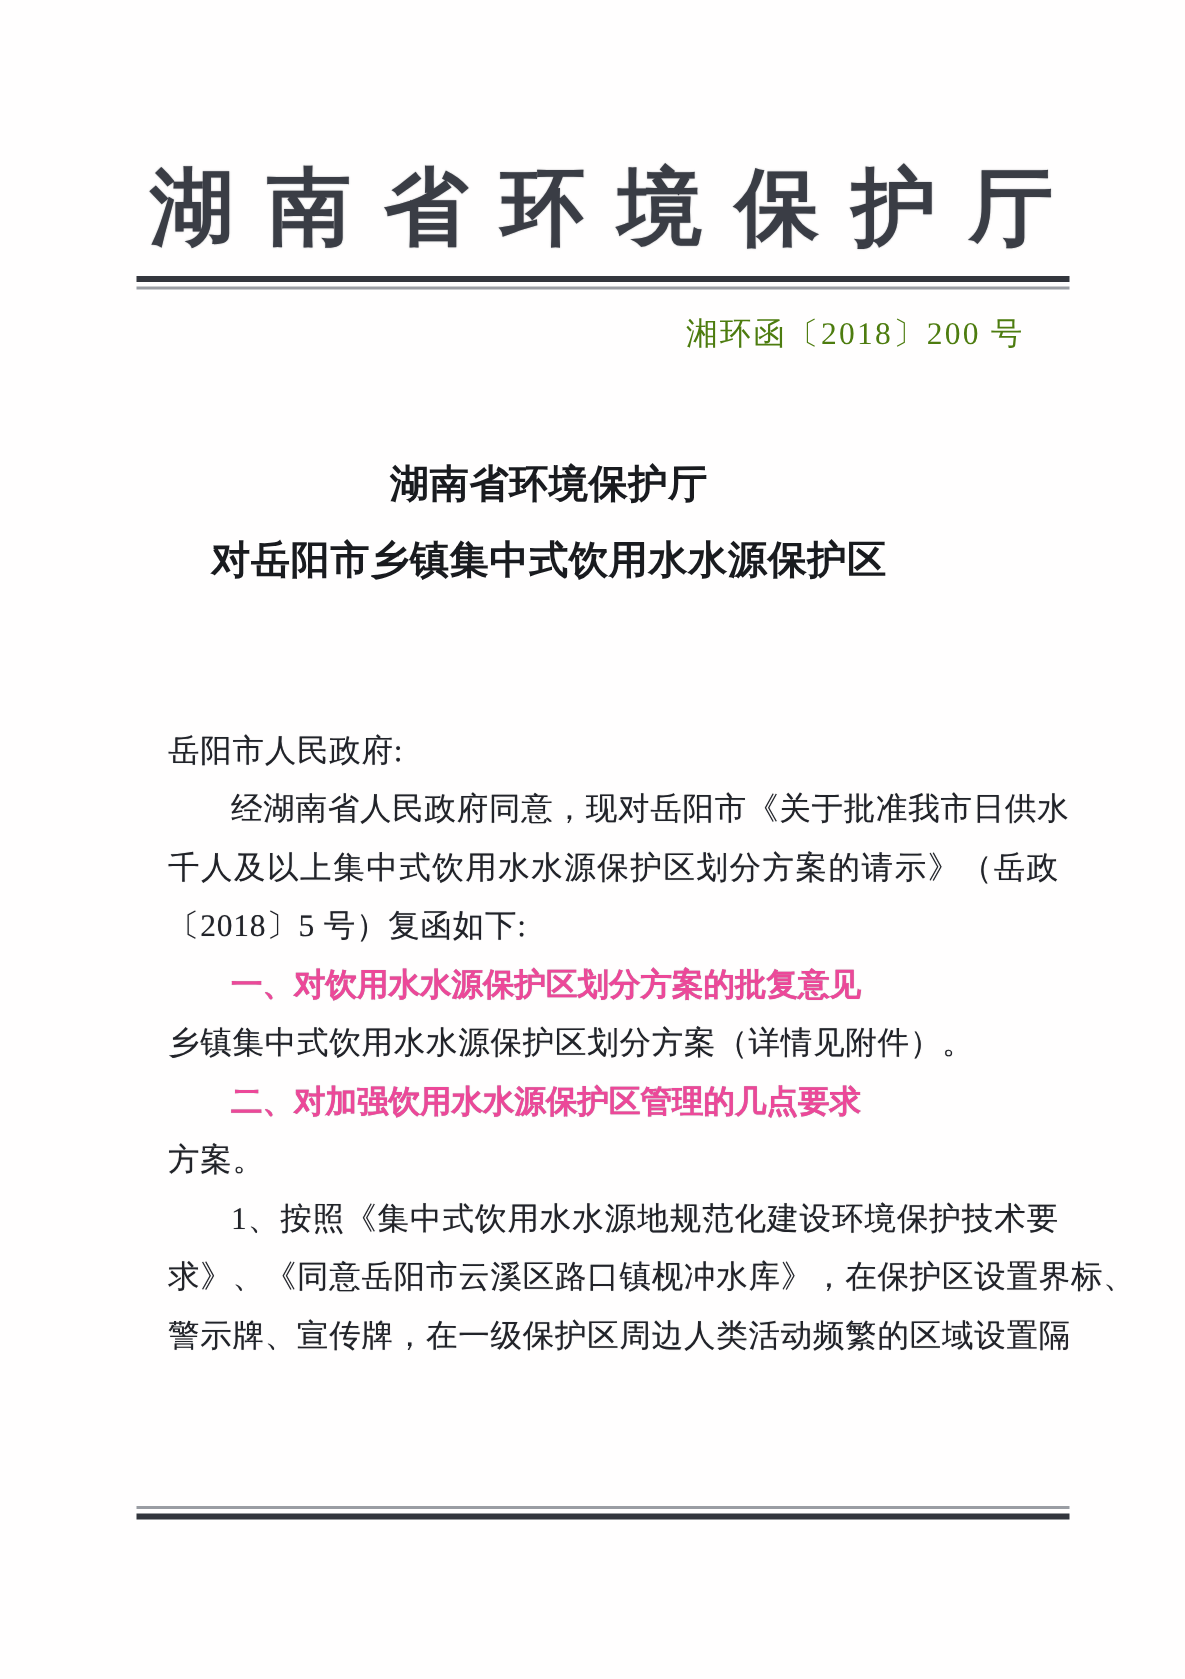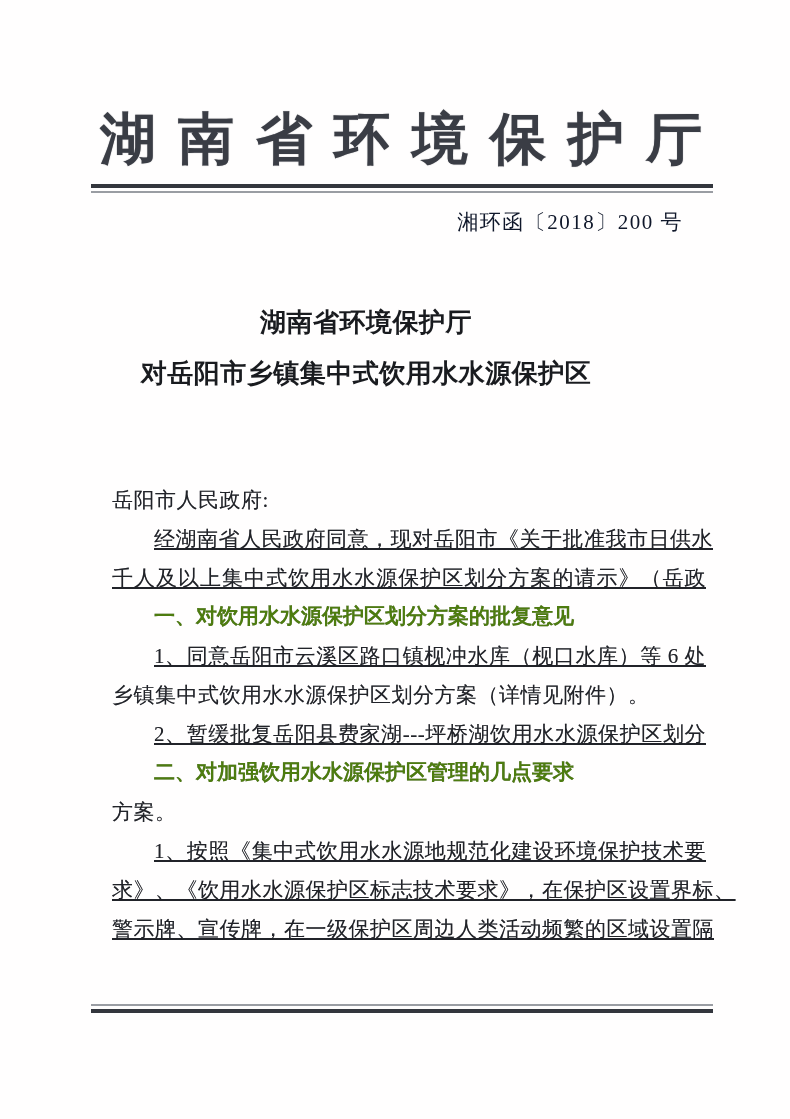--- a/index.html
+++ b/index.html
@@ -41,21 +41,21 @@
   .rule-header { top: 184px; }
   .rule-footer { top: 1004px; }
 
   
   .doc-number {
     position: absolute;
     top: 209px;
     right: 107px;
     font-size: 21px;
     line-height: 26px;
-    color: #0f172a;
+    color: #4d7c0f;
     letter-spacing: 1.5px;
     white-space: nowrap;
   }
 
   
   .doc-title {
     position: absolute;
     top: 297px;
     left: 0;
     width: 732px;
@@ -79,27 +79,26 @@
     text-shadow: 0 0 0.5px rgba(33,35,41,0.45);
   }
   .doc-body .line {
     white-space: nowrap;
     text-align: left;
     letter-spacing: 0.5px;
   }
   .doc-body .line.justify {
     text-align: justify;
     text-align-last: justify;
-    text-decoration: underline;
   }
   .doc-body .line.indent { text-indent: 42px; }
   .doc-body .line.heading {
-    font-family: Liberation Mono, monospace;
+    font-family: Liberation Sans, sans-serif;
     font-weight: 700;
-    color: #4d7c0f;
+    color: #ec4899;
     letter-spacing: 0;
   }
 </style>
 </head>
 <body>
 
 <div class="page">
 
   <div class="letterhead">湖南省环境保护厅</div>
 
@@ -113,28 +112,27 @@
 
   <div class="doc-title">
     <div>湖南省环境保护厅</div>
     <div>对岳阳市乡镇集中式饮用水水源保护区</div>
   </div>
 
   <div class="doc-body">
       <div class="line">岳阳市人民政府:</div>
       <div class="line indent justify">经湖南省人民政府同意，现对岳阳市《关于批准我市日供水</div>
       <div class="line justify">千人及以上集中式饮用水水源保护区划分方案的请示》（岳政</div>
+      <div class="line">〔2018〕5 号）复函如下:</div>
       <div class="line heading indent">一、对饮用水水源保护区划分方案的批复意见</div>
-      <div class="line indent justify">1、同意岳阳市云溪区路口镇枧冲水库（枧口水库）等 6 处</div>
       <div class="line">乡镇集中式饮用水水源保护区划分方案（详情见附件）。</div>
-      <div class="line indent justify">2、暂缓批复岳阳县费家湖---坪桥湖饮用水水源保护区划分</div>
       <div class="line heading indent">二、对加强饮用水水源保护区管理的几点要求</div>
       <div class="line">方案。</div>
       <div class="line indent justify">1、按照《集中式饮用水水源地规范化建设环境保护技术要</div>
-      <div class="line justify">求》、《饮用水水源保护区标志技术要求》，在保护区设置界标、</div>
+      <div class="line justify">求》、《同意岳阳市云溪区路口镇枧冲水库》，在保护区设置界标、</div>
       <div class="line justify">警示牌、宣传牌，在一级保护区周边人类活动频繁的区域设置隔</div>
     </div>
 
   <div class="rule rule-footer">
     <div class="bar-thin"></div>
     <div class="bar-gap"></div>
     <div class="bar-thick"></div>
   </div>
 
 </div>

